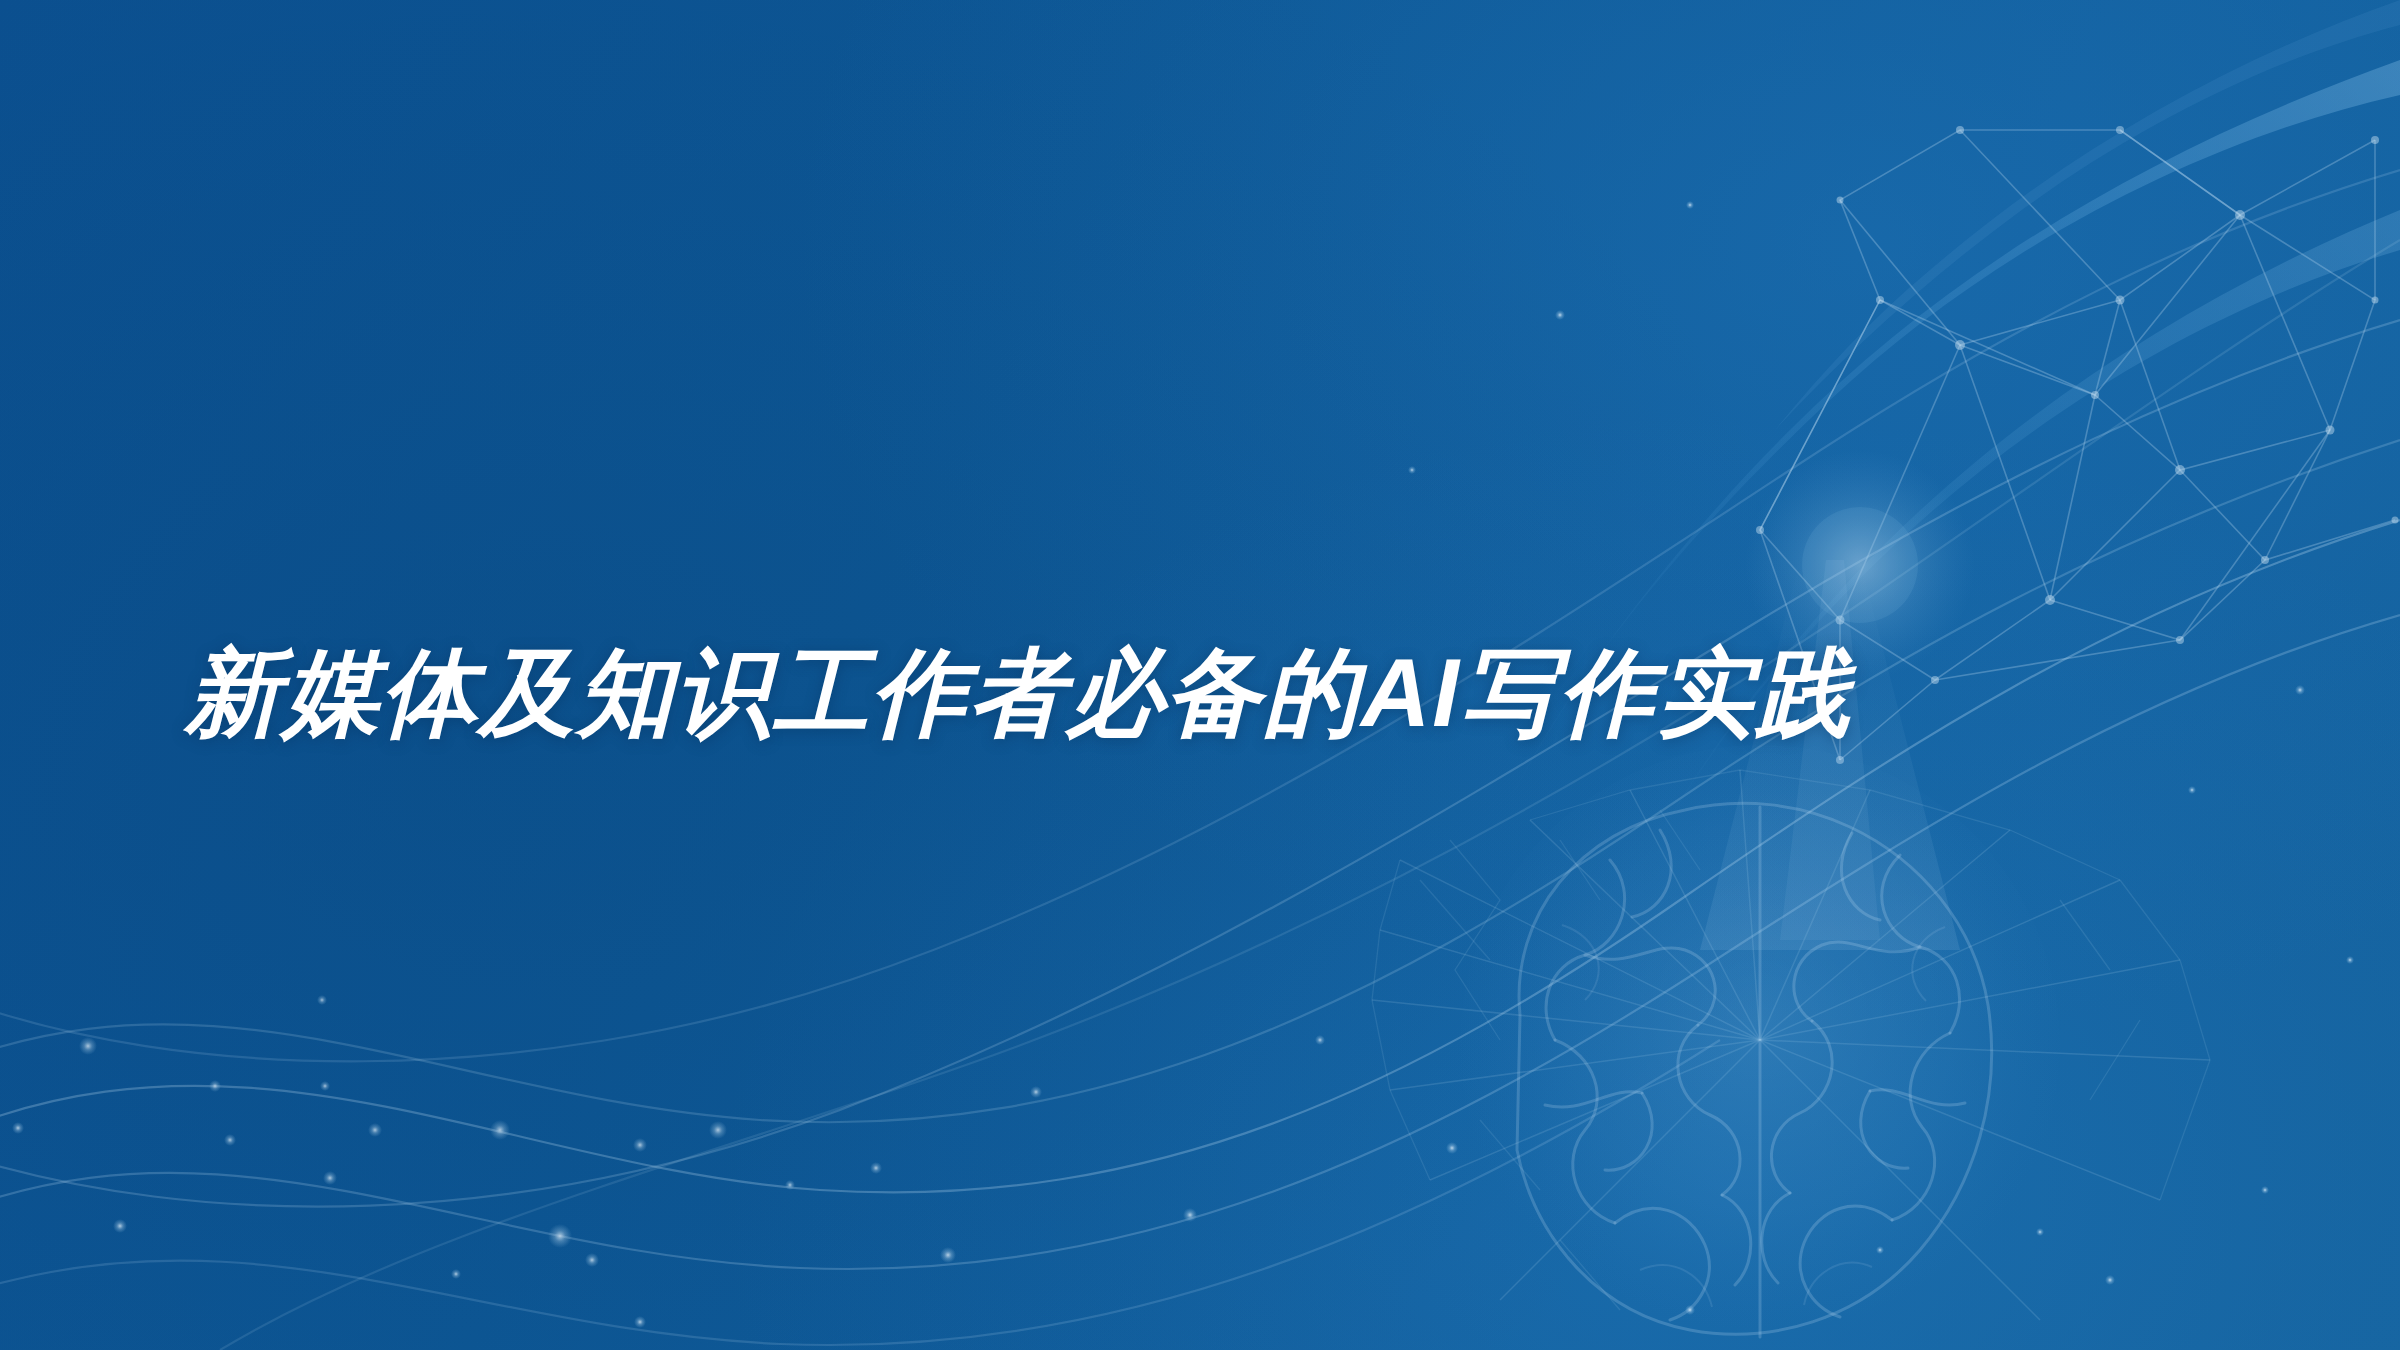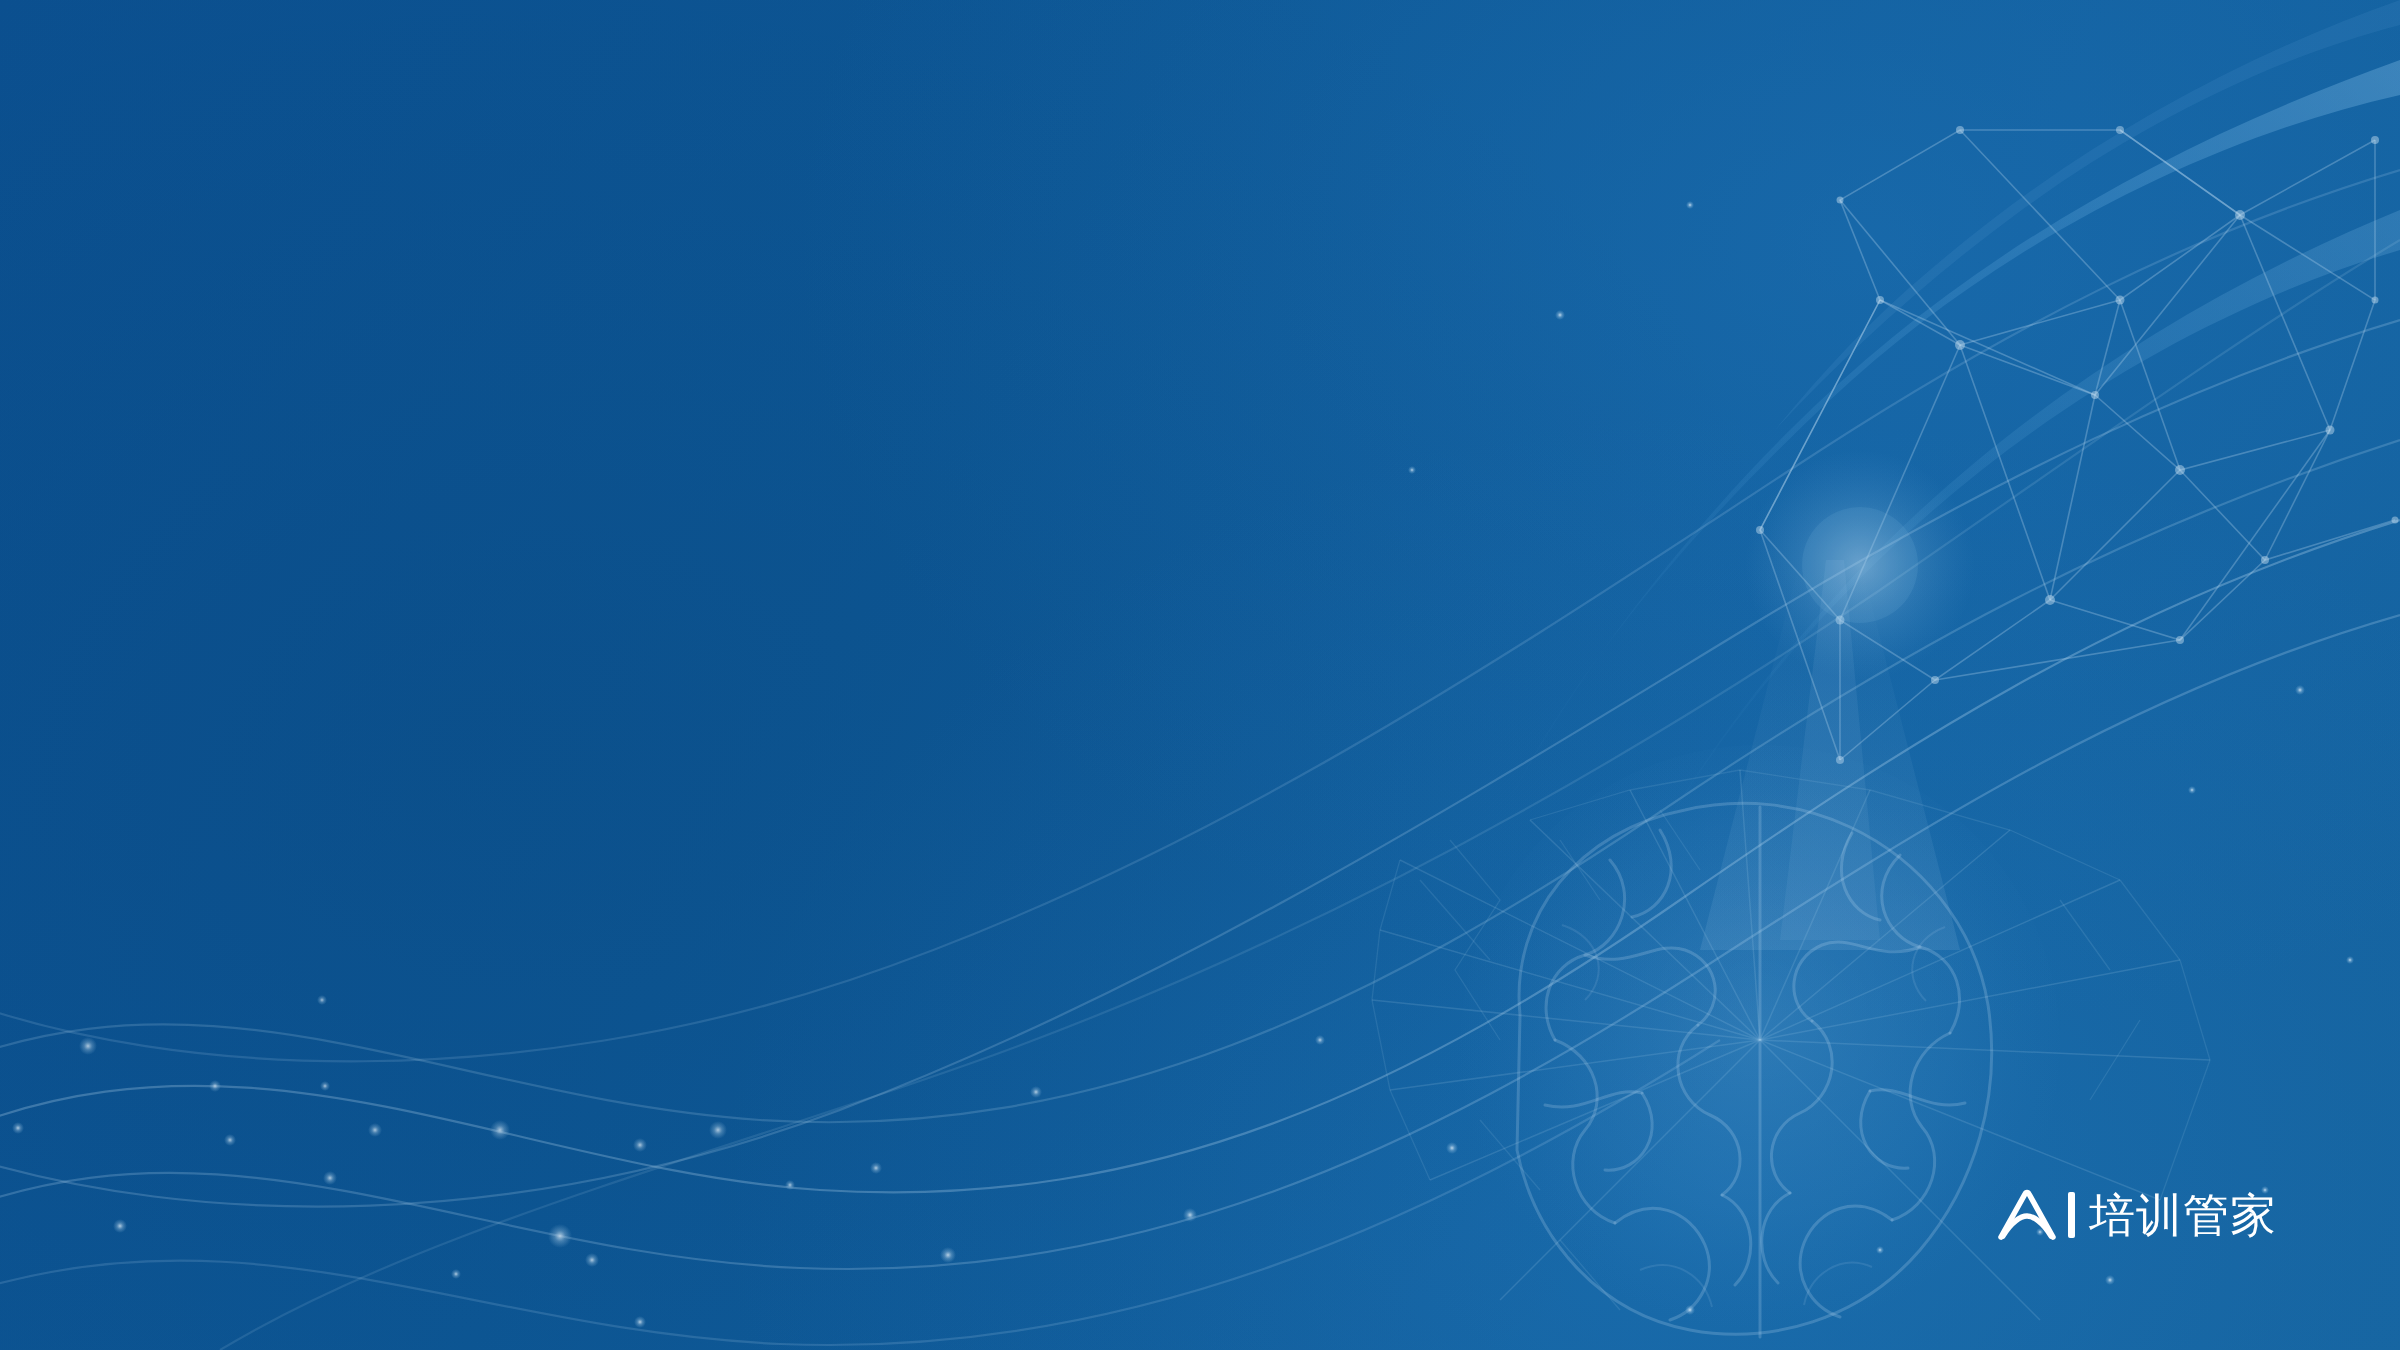--- a/index.html
+++ b/index.html
@@ -305,23 +305,16 @@
       <circle cx="2300" cy="690" r="5" fill="url(#dotGlow)"></circle>
       <circle cx="2192" cy="790" r="4" fill="url(#dotGlow)"></circle>
       <circle cx="1880" cy="1250" r="4" fill="url(#dotGlow)"></circle>
       <circle cx="1690" cy="1310" r="5" fill="url(#dotGlow)"></circle>
       <circle cx="2350" cy="960" r="4" fill="url(#dotGlow)"></circle>
     </g>
   </svg>
 
   <div id="vignette" class="bg-layer"></div>
 
-
-  <div id="logo">
-    <svg id="logo-mark" width="62" height="52" viewBox="0 0 62 52" aria-hidden="true">
-      <path d="M5,48 L29,5 C30,3 32,3 33,5 L57,48" fill="none" stroke="#ffffff" stroke-width="5.5" stroke-linecap="round" stroke-linejoin="round"></path>
-      <path d="M7,47 C15,33 25,27 31,27 C37,27 47,33 55,47" fill="none" stroke="#ffffff" stroke-width="5.5" stroke-linecap="round" stroke-linejoin="round"></path>
-    </svg>
-    <div id="logo-divider"></div>
-    <div id="logo-text">培训管家</div>
-  </div>
+  <div id="title">新媒体及知识工作者必备的AI写作实践</div>
+
 
 </div>
 
 </body></html>

